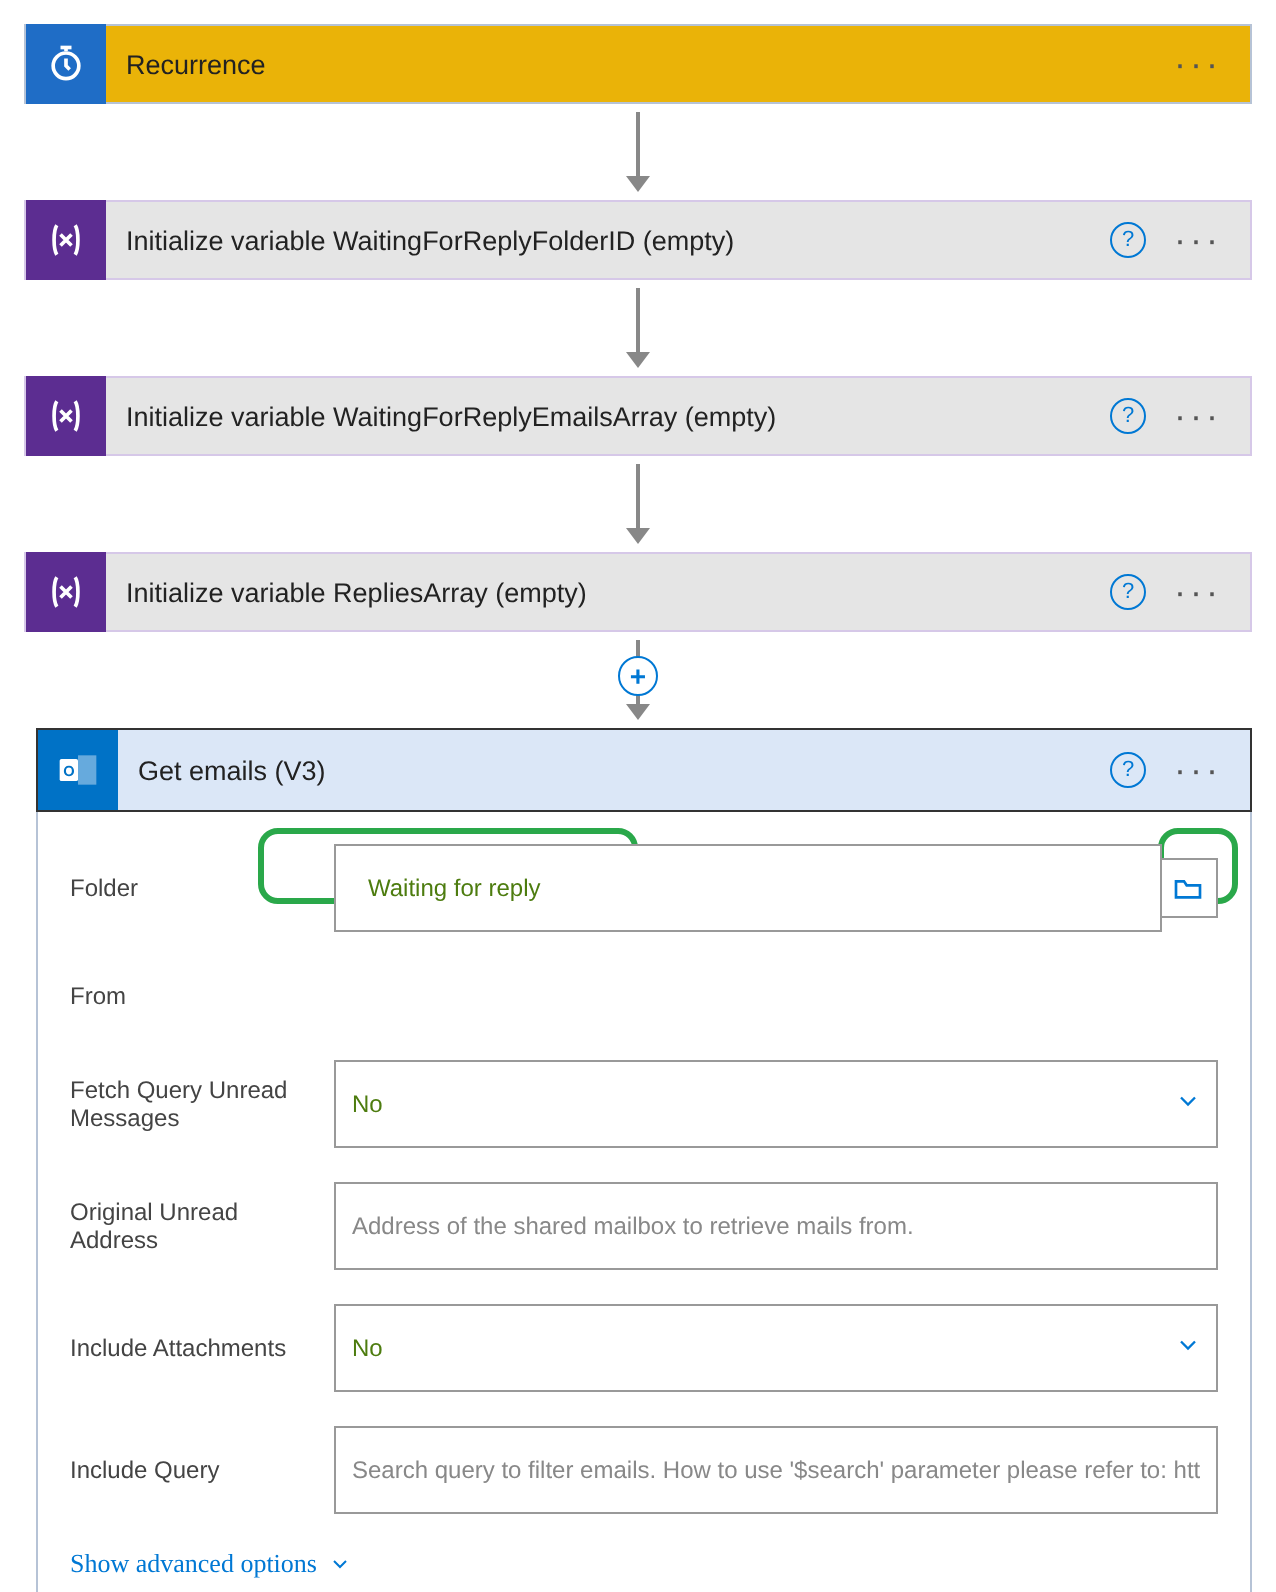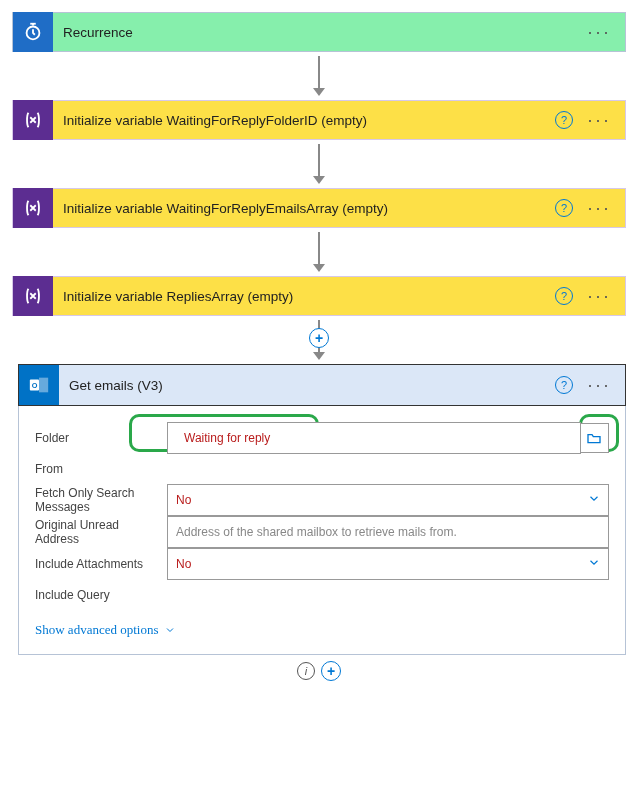--- a/index.html
+++ b/index.html
@@ -13,22 +13,22 @@
     width: 638px;
   }
   .card {
     display: flex;
     align-items: center;
     border: 1px solid #b6c3d6;
     height: 40px;
     width: 100%;
     position: relative;
   }
-  .card.blue { background: #86efac; }
-  .card.purple { background: #fde047; border-color: #d6c8e8; }
+  .card.blue { background: #eab308; }
+  .card.purple { background: #e5e5e5; border-color: #d6c8e8; }
   .card.purple .icon-box { background: #5c2d91; }
   .card.blue .icon-box { background: #1f6dc6; }
   .outlook-header .icon-box { background: #0072c6; }
   .icon-box {
     width: 40px; height: 40px;
     display: flex; align-items: center; justify-content: center;
     flex-shrink: 0;
   }
   .icon-box svg { width: 22px; height: 22px; }
   .card-title {
@@ -99,43 +99,43 @@
     height: 42px;
     margin: -1px -1px 0 -1px;
   }
   .outlook-body {
     padding: 16px 16px 8px 16px;
     background: #fff;
   }
   .form-row {
     display:flex;
     align-items:center;
-    margin-bottom: 0;
+    margin-bottom: 17px;
     min-height: 30px;
   }
   .form-label {
     width: 132px;
     font-size: 12px;
     color: #444;
     padding-right: 8px;
     line-height: 1.2;
   }
   .form-field {
     flex: 1;
     position: relative;
     display:flex;
     align-items:center;
   }
   .input {
     width: 100%;
-    height: 32px;
+    height: 44px;
     border: 1px solid #999;
     padding: 0 8px;
     font-size: 12px;
-    color: #b91c1c;
+    color: #4d7c0f;
     background:#fff;
   }
   .input::placeholder { color: #888; }
   .select-chevron {
     position:absolute;
     right: 8px;
     top: 50%;
     transform: translateY(-50%);
     pointer-events:none;
   }
@@ -281,21 +281,21 @@
         </div>
       </div>
     </div>
 
 
     <div class="form-row">
       <div class="form-label">From</div>
     </div>
 
     <div class="form-row">
-      <div class="form-label">Fetch Only Search Messages</div>
+      <div class="form-label">Fetch Query Unread Messages</div>
       <div class="form-field">
         <input class="input" readonly="" value="No" style="">
         <div class="select-chevron">
           <svg viewBox="0 0 24 24" fill="none" stroke="#0078d4" stroke-width="2">
               <path d="M6 9l6 6 6-6"></path>
             </svg>
         </div>
       </div>
     </div>
 
@@ -313,20 +313,23 @@
         <div class="select-chevron">
           <svg viewBox="0 0 24 24" fill="none" stroke="#0078d4" stroke-width="2">
               <path d="M6 9l6 6 6-6"></path>
             </svg>
         </div>
       </div>
     </div>
 
     <div class="form-row">
       <div class="form-label">Include Query</div>
+      <div class="form-field">
+        <input class="input" placeholder="Search query to filter emails. How to use '$search' parameter please refer to: htt" style="">
+      </div>
     </div>
 
 
     <div class="adv-link">
       <span>Show advanced options</span>
       <svg viewBox="0 0 24 24" fill="none" stroke="#0078d4" stroke-width="2">
           <path d="M6 9l6 6 6-6"></path>
         </svg>
     </div>
   </div>

